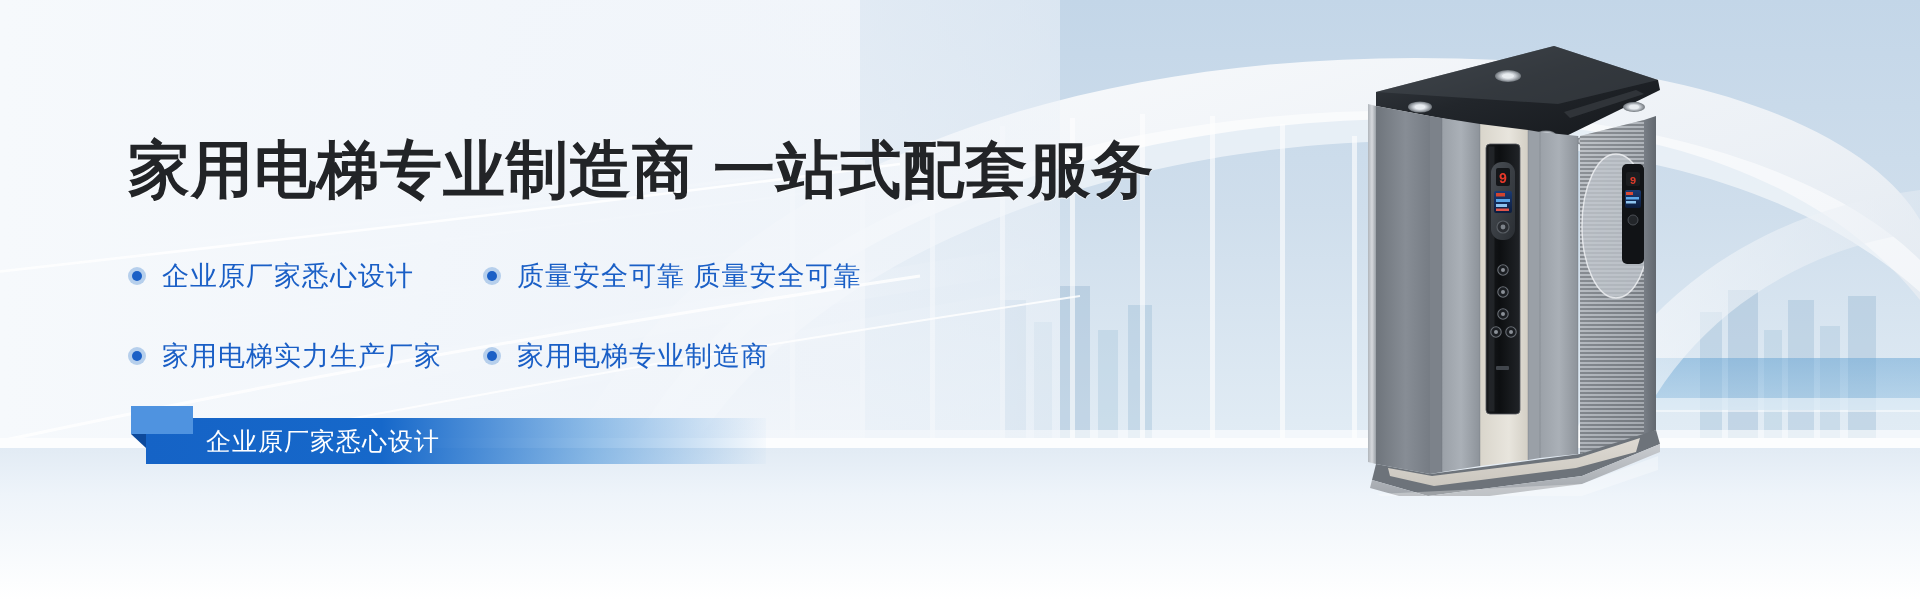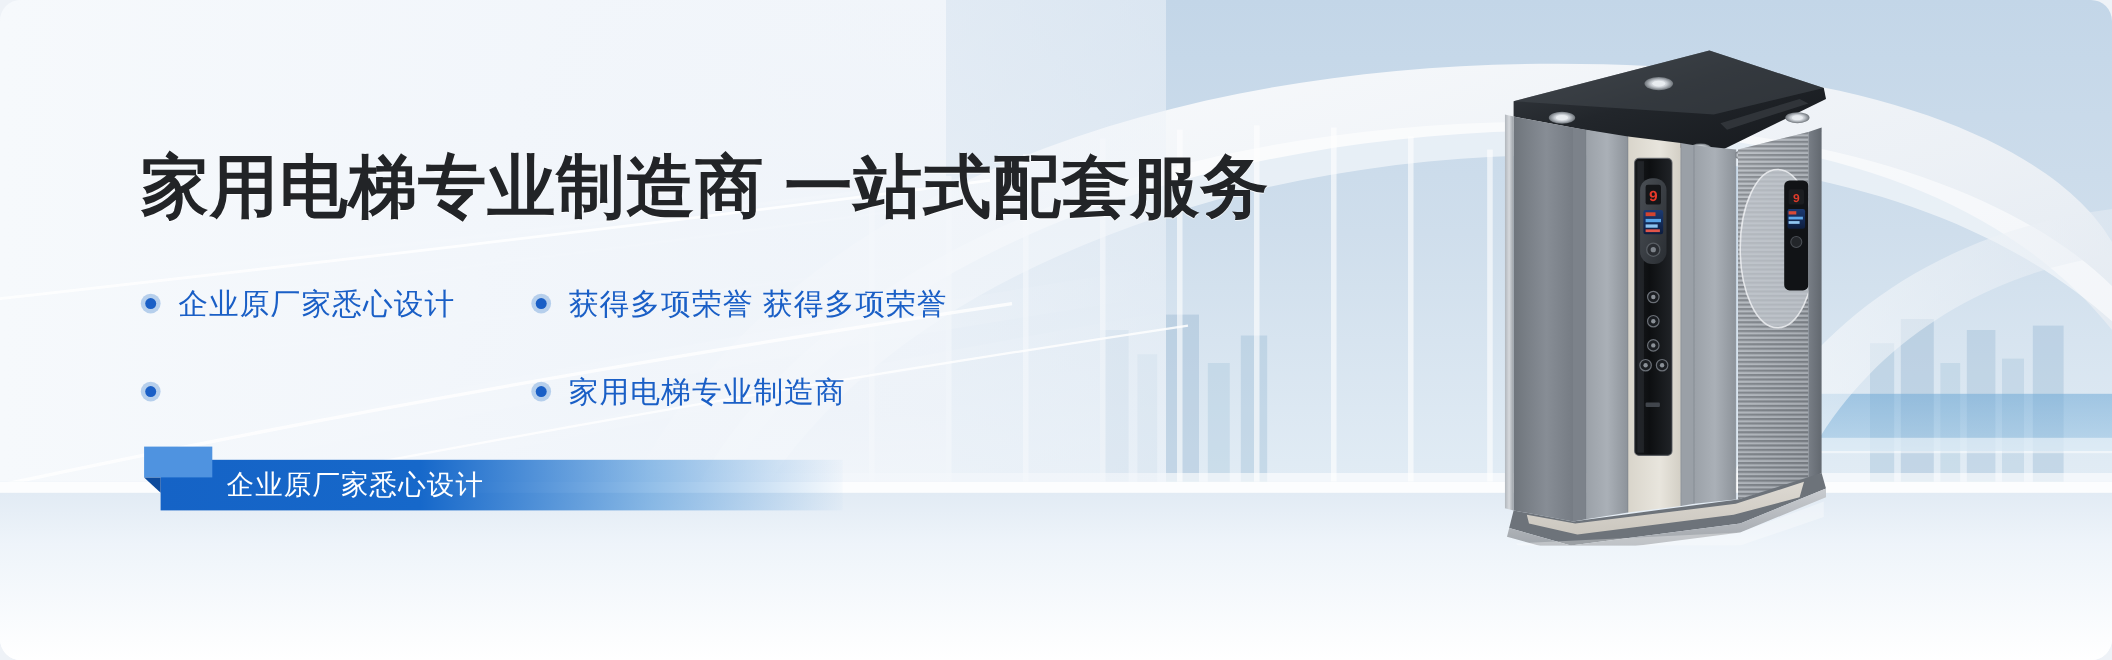--- a/index.html
+++ b/index.html
@@ -7,21 +7,20 @@
   body {
     font-family:"Liberation Sans","DejaVu Sans",sans-serif;
     background:#eef2f7;
     position:relative;
   }
   #banner{
     position:absolute; left:0; top:0; width:1920px; height:600px;
     overflow:hidden;
     background:
       linear-gradient(180deg,#f4f7fb 0%,#eef3f9 40%,#e9eff6 62%,#f6f9fc 78%,#ffffff 100%);
-    border-radius: 19px;
   }
 
   
   .bg-layer{position:absolute;left:0;top:0;width:1920px;height:600px;}
   .bg-svg{position:absolute;left:0;top:0;width:1920px;height:600px;}
 
   
   .headline{
     position:absolute; left:128px; top:128px;
     font-size:62px; font-weight:bold; letter-spacing:1px;
@@ -196,29 +195,30 @@
       <div class="feat col1">
         <span class="dot-wrap">
           <span class="dot-core"></span>
         </span>
         <span class="feat-label">企业原厂家悉心设计</span>
       </div>
       <div class="feat">
         <span class="dot-wrap">
           <span class="dot-core"></span>
         </span>
-        <span class="feat-label">获得多项荣誉 获得多项荣誉</span>
+        <span class="feat-label">质量安全可靠 质量安全可靠</span>
       </div>
     </div>
 
     <div class="feat-row">
       <div class="feat col1">
         <span class="dot-wrap">
           <span class="dot-core"></span>
         </span>
+        <span class="feat-label">家用电梯实力生产厂家</span>
       </div>
       <div class="feat">
         <span class="dot-wrap">
           <span class="dot-core"></span>
         </span>
         <span class="feat-label">家用电梯专业制造商</span>
       </div>
     </div>
 
   </div>

